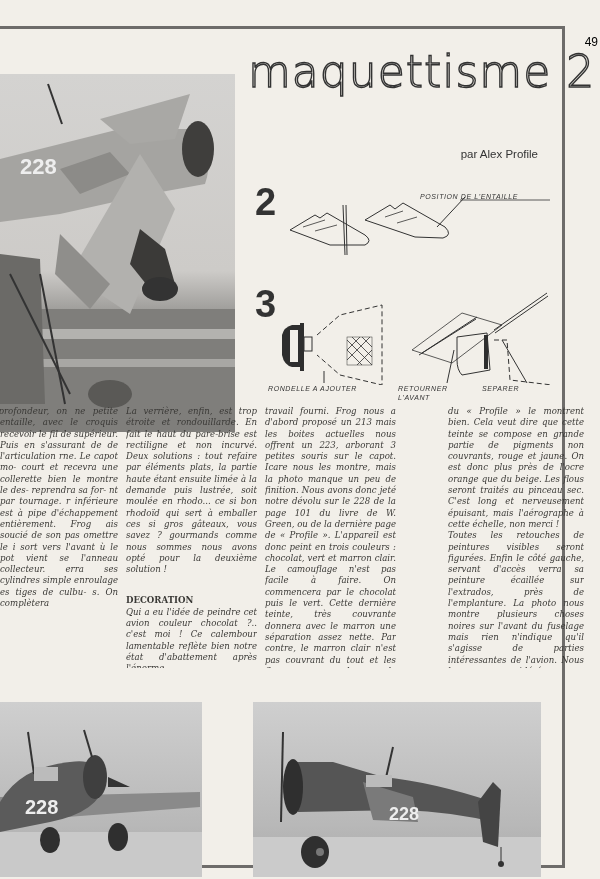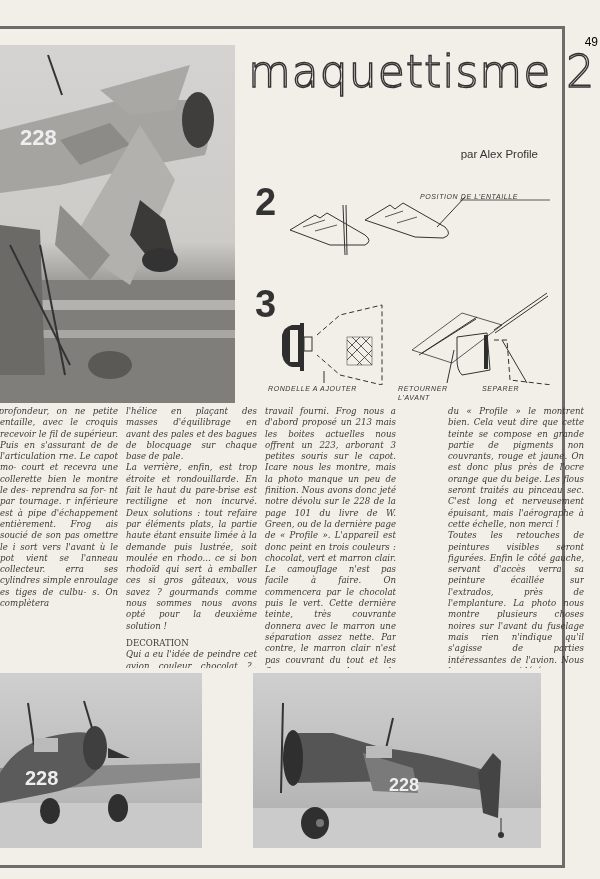--- a/index.html
+++ b/index.html
@@ -13,20 +13,21 @@
       position:absolute; right:2px; top:24px;
       font-family:"Liberation Sans", sans-serif; font-size:12px; color:#000000;margin-top:11px;
     }
     .frame-top { position:absolute; left:0; top:26px; width:564px; height:3px; background:#6e6c6a; }
     .frame-right { position:absolute; left:562px; top:26px; width:3px; height:842px; background:#6e6c6a; }
     .frame-bottom { position:absolute; left:0; top:865px; width:565px; height:3px; background:#6e6c6a; }
 
     .photo {
       position:absolute; overflow:hidden;
       background:linear-gradient(180deg,#cfcfcf 0%,#c2c2c2 40%,#b8b8b8 70%,#a9a9a9 100%);
+      margin-top:29px;
     }
     .photo-top { left:0; top:45px; width:235px; height:358px;
       background:linear-gradient(180deg,#d4d3d1 0%,#cdcbc8 55%,#8e8d8a 70%,#9a9996 85%,#7c7b79 100%); }
     .photo-bl { left:0; top:673px; width:202px; height:175px; }
     .photo-br { left:253px; top:673px; width:288px; height:175px; }
 
     .title-block { position:absolute; left:248px; top:42px; width:312px; height:60px; }
     .title-text {
       font-family:"DejaVu Sans", sans-serif; font-weight:200; font-size:44px;
       letter-spacing:1px; color:transparent;
@@ -45,21 +46,21 @@
       position:absolute; font-family:"Liberation Sans", sans-serif; font-style:italic;
       font-size:7px; letter-spacing:.6px; color:#333; white-space:nowrap;
     }
 
     .col {
       position:absolute; top:406px; height:262px;
       font-size:8.6px; line-height:11.3px; font-style:italic; text-align:justify;
       color:#3a3936; overflow:hidden;
     }
     .col p { margin:0; }
-    .col .head { font-style:normal; margin-top:6px; }
+    .col .head { font-style:normal; margin-top:20px;font-weight:bold; }
     .col1 { left:0; width:118px; }
     .col2 { left:126px; width:131px; }
     .col3 { left:265px; width:131px; }
     .col4 { left:404px; width:136px;margin-left:44px; }
     .col1 p { text-indent:-14px; padding-left:0; }
 
     svg { display:block; }
   </style>
 </head>
 <body>
@@ -134,21 +135,20 @@
 </svg>
 <div class="diag-label" style="left:268px;top:385px;">RONDELLE A AJOUTER</div>
 <div class="diag-label" style="left:398px;top:385px;">RETOURNER</div>
 <div class="diag-label" style="left:398px;top:394px;">L'AVANT</div>
 <div class="diag-label" style="left:482px;top:385px;">SEPARER</div>
 
 <div class="col col1">
   <p>e profondeur, on ne petite entaille, avec le croquis recevoir le fil de supérieur. Puis en s'assurant de de l'articulation rne. Le capot mo- court et recevra une collerette bien le montre le des- reprendra sa for- nt par tournage. r inférieure est à pipe d'échappement entièrement. Frog ais soucié de son pas omettre le i sort vers l'avant ù le pot vient se l'anneau collecteur. erra ses cylindres simple enroulage es tiges de culbu- s. On complètera</p>
 </div>
 <div class="col col2">
-  <p>l'hélice en plaçant des masses d'équilibrage en avant des pales et des bagues de blocquage sur chaque base de pale.</p>
   <p>La verrière, enfin, est trop étroite et rondouillarde. En fait le haut du pare-brise est rectiligne et non incurvé. Deux solutions : tout refaire par éléments plats, la partie haute étant ensuite limée à la demande puis lustrée, soit moulée en rhodo... ce si bon rhodoïd qui sert à emballer ces si gros gâteaux, vous savez ? gourmands comme nous sommes nous avons opté pour la deuxième solution !</p>
   <p class="head">DECORATION</p>
   <p>Qui a eu l'idée de peindre cet avion couleur chocolat ?.. c'est moi ! Ce calembour lamentable reflète bien notre état d'abattement après l'énorme</p>
 </div>
 <div class="col col3">
   <p>travail fourni. Frog nous a d'abord proposé un 213 mais les boites actuelles nous offrent un 223, arborant 3 petites souris sur le capot. Icare nous les montre, mais la photo manque un peu de finition. Nous avons donc jeté notre dévolu sur le 228 de la page 101 du livre de W. Green, ou de la dernière page de « Profile ». L'appareil est donc peint en trois couleurs : chocolat, vert et marron clair. Le camouflage n'est pas facile à faire. On commencera par le chocolat puis le vert. Cette dernière teinte, très couvrante donnera avec le marron une séparation assez nette. Par contre, le marron clair n'est pas couvrant du tout et les flous aux raccords avec le chocolat ou le vert sont parfois très importants. Les photos de la page 5</p>
 </div>
 <div class="col col4">
   <p>du « Profile » le montrent bien. Cela veut dire que cette teinte se compose en grande partie de pigments non couvrants, rouge et jaune. On est donc plus près de l'ocre orange que du beige. Les flous seront traités au pinceau sec. C'est long et nerveusement épuisant, mais l'aérographe à cette échelle, non merci !</p>
   <p>Toutes les retouches de peintures visibles seront figurées. Enfin le côté gauche, servant d'accès verra sa peinture écaillée sur l'extrados, près de l'emplanture. La photo nous montre plusieurs choses noires sur l'avant du fuselage mais rien n'indique qu'il s'agisse de parties intéressantes de l'avion. Nous les avons considérés comme des objets posés et donc dignes d'être ignorés. Les triangles oranges sont à poncer un</p>

